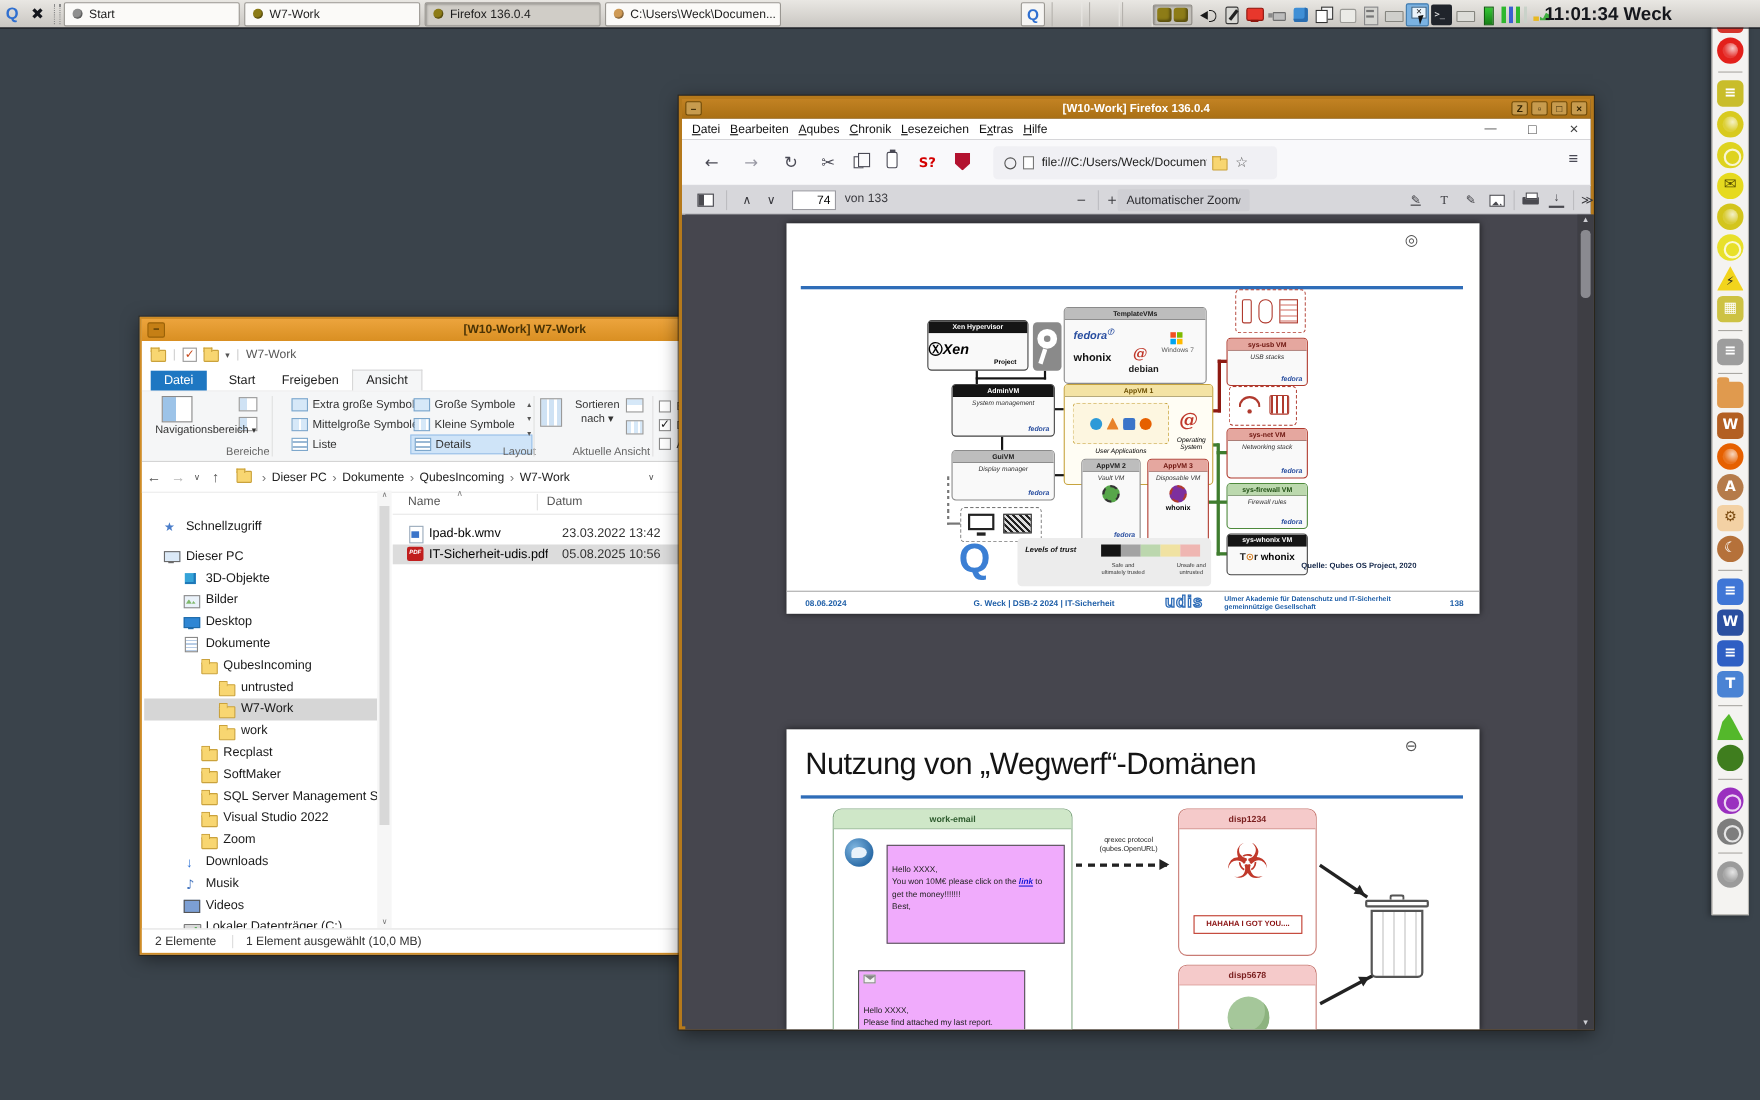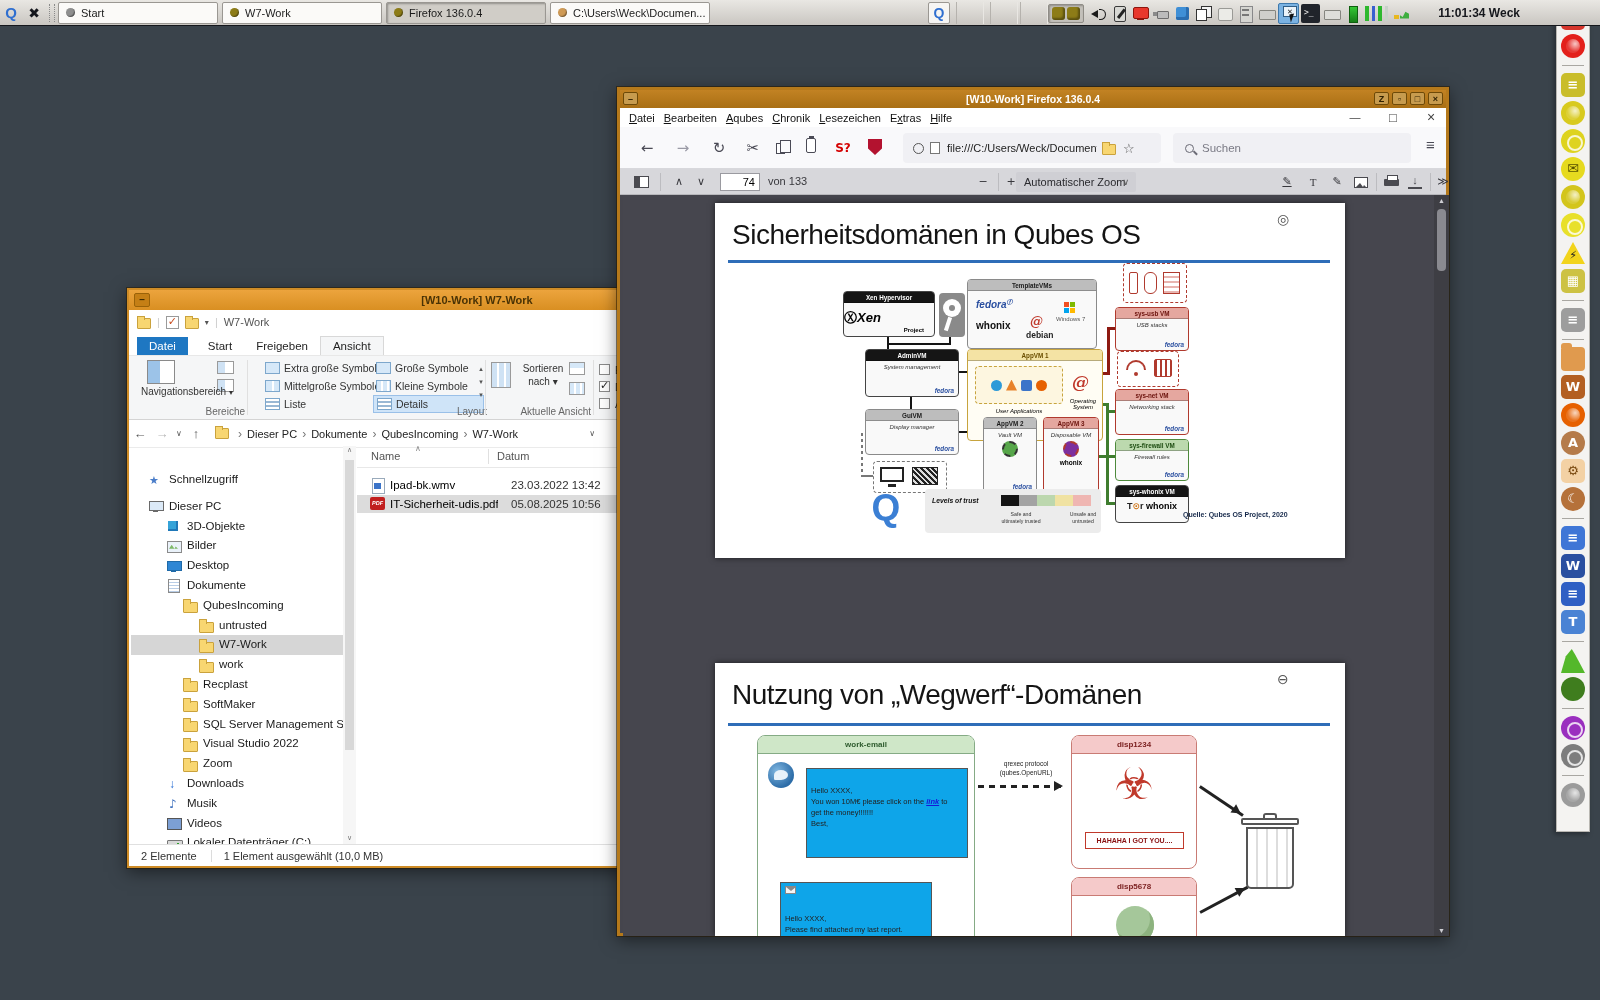--- a/index.html
+++ b/index.html
@@ -39,21 +39,21 @@
 .tr-xterm::before{content:"✕";position:absolute;left:4px;top:2px;width:12px;height:9px;background:#eaf3fa;border:1px solid #2f5d86;font-size:7px;line-height:9px;text-align:center;color:#222}
 .tr-xterm::after{content:"";position:absolute;right:3px;bottom:1px;border-left:5px solid #111;border-bottom:8px solid transparent;transform:rotate(-12deg)}
 .tr-term{background:#20242b;border-radius:2px}
 .tr-term::before{content:">_";color:#ececec;font-size:8px;position:absolute;left:3px;top:4px;font-family:"DejaVu Sans Mono",monospace}
 .tr-cpu::before{content:"";position:absolute;left:6px;top:2px;width:7px;height:15px;background:linear-gradient(#35c735,#177f17);border:1px solid #0f5f0f}
 .tr-bars{width:27px}
 .tr-bars::before{content:"";position:absolute;left:1px;top:2px;width:24px;height:15px;background:linear-gradient(90deg,#2eb82e 0 4px,transparent 4px 7px,#3a5fd0 7px 10px,transparent 10px 13px,#2eb82e 13px 17px,transparent 17px 20px,#c9d2c9 20px 23px,transparent 23px)}
 .tr-chart{width:17px}
 .tr-chart::before{content:"";position:absolute;bottom:4px;left:1px;width:5px;height:4px;background:#e8b820}
 .tr-chart::after{content:"";position:absolute;bottom:4px;left:7px;width:9px;height:8px;background:#3fae3f;clip-path:polygon(0 100%,0 60%,30% 80%,60% 15%,100% 40%,100% 100%)}
-#clock{position:absolute;right:80px;top:0;height:26px;line-height:26px;font-size:12px;font-weight:bold;color:#15171c}
+#clock{position:absolute;right:80px;top:0;height:26px;line-height:26px;font-size:17px;font-weight:bold;color:#15171c}
 
 #qpanel{position:absolute;right:10px;top:0;width:34px;height:832px;background:#f4f3f1;border:1px solid #b9b7b2;box-shadow:-2px 2px 5px rgba(0,0,0,.35);z-index:40;display:flex;flex-direction:column;align-items:center;padding-top:3px}
 .pico{width:24px;height:24px;margin:2px 0;position:relative;flex:none;font-family:"DejaVu Sans",sans-serif}
 .psep{width:22px;height:0;border-top:1px solid #a9a7a2;margin:5px 0;flex:none}
 .p-sq{border-radius:5px;color:#fff;text-align:center;line-height:24px;font-size:13px;font-weight:bold}
 .p-sq.p-light{color:#7a4a10}
 .p-cir{border-radius:50%;color:#fff;text-align:center;line-height:24px;font-size:13px;font-weight:bold}
 .p-ff::after{content:"";position:absolute;left:5px;top:5px;width:14px;height:14px;border-radius:50%;background:radial-gradient(circle at 65% 35%,rgba(255,255,255,.75),rgba(255,255,255,.12) 60%)}
 .p-ring::after{content:"";position:absolute;left:6px;top:6px;width:12px;height:12px;border:2.5px solid rgba(255,255,255,.8);border-radius:50%}
 .p-mail{color:#5a5200;font-size:14px;line-height:23px}
@@ -232,21 +232,21 @@
 .sfoot .d{position:absolute;left:17px;top:6px;font-weight:bold}
 .sfoot .c{position:absolute;left:170px;top:6px;font-weight:bold}
 .sfoot .udis{position:absolute;left:344px;top:1px;font-size:15px;font-weight:bold;color:#fff;-webkit-text-stroke:1.2px #2f6db8;letter-spacing:1px}
 .sfoot .org{position:absolute;left:398px;top:3px;font-size:6.3px;font-weight:bold;line-height:1.3}
 .sfoot .pg{position:absolute;left:603px;top:6px;font-weight:bold}
 
 .mailwin{position:absolute;border:1.5px solid #85ab85;border-radius:8px;background:#fff}
 .mailwin .hd2{height:18px;line-height:18px;background:#cfe7c8;border-bottom:1px solid #85ab85;border-radius:7px 7px 0 0;text-align:center;font-weight:bold;font-size:8px;color:#2e5b2e}
 .dispwin{position:absolute;border:1.5px solid #c97b74;border-radius:8px;background:#fff}
 .dispwin .hd2{height:18px;line-height:18px;background:#f5caca;border-bottom:1px solid #c97b74;border-radius:7px 7px 0 0;text-align:center;font-weight:bold;font-size:8px;color:#7a1f1f}
-.mailbox{position:absolute;border:1px solid #555;background:#0ea5e9;font-size:7.5px;color:#222;padding:3px 4px;line-height:1.45}
+.mailbox{position:absolute;border:1px solid #555;background:#f0abfc;font-size:7.5px;color:#222;padding:3px 4px;line-height:1.45}
 .mailbox .lnk{color:#1717d8;font-weight:bold;font-style:italic;text-decoration:underline}
 .tbird{position:absolute;left:10px;top:26px;width:26px;height:26px;border-radius:50%;background:radial-gradient(circle at 35% 35%,#7fb6e0,#2d6da8 70%)}
 .tbird::after{content:"";position:absolute;left:6px;top:8px;width:14px;height:10px;background:#e8f2fa;border-radius:50% 50% 50% 10%}
 .envic{width:11px;height:8px;border:1px solid #888;position:relative;background:#f4f4f4}
 .envic::after{content:"";position:absolute;left:0;top:0;border-left:5px solid transparent;border-right:5px solid transparent;border-top:4px solid #888}
 .bioh{position:absolute;left:0;right:0;top:26px;text-align:center;font-size:44px;color:#c0392b;font-family:"DejaVu Sans",sans-serif;line-height:1}
 .shout{position:absolute;left:13px;top:96px;width:99px;height:17px;border:1.5px solid #c0392b;font-size:7px;font-weight:bold;color:#8a1111;text-align:center;line-height:15px;background:#fff}
 .greenball{position:absolute;left:44px;top:28px;width:38px;height:38px;border-radius:50%;background:#a5c79a;box-shadow:inset -4px -6px 0 #8db37f}
 .trash{position:absolute;left:526px;top:150px;width:58px;height:76px}
 .trash .hndl{position:absolute;left:22px;top:0;width:14px;height:5px;border:2px solid #555;border-bottom:none;border-radius:3px 3px 0 0}
@@ -684,24 +684,20 @@
       <span class="next-icon" style="left:156px"><i class="copyficon" style="position:relative;display:inline-block"></i></span>
       <span class="next-icon" style="left:186px;top:11px"><i class="clipficon" style="position:relative;display:inline-block"></i></span>
       <span class="nbtn sq-red" style="left:210px">S?</span>
       <span class="next-icon" style="left:248px;top:12px"><i class="shieldficon" style="display:inline-block"></i></span>
       <div id="ff-urlbar">
         <span class="ring"></span>
         <span class="page"></span>
         <span class="url">file:///C:/Users/Weck/Documents/Qub</span>
         <span class="mini-folder"></span>
         <span class="star">☆</span>
-      </div>
-      <div id="ff-search">
-        <span class="mag"></span>
-        <span>Suchen</span>
       </div>
       <span id="ff-hamb">≡</span>
     </div>
     <div id="ff-pdfbar">
       <span class="pdf-side"></span>
       <span class="psep2" style="left:40px"></span>
       <span class="pbtn" style="left:48px">∧</span>
       <span class="pbtn" style="left:70px">∨</span>
       <input id="pdf-pageinput" value="74" style="">
       <span id="pdf-of">von 133</span>
@@ -716,21 +712,20 @@
       <span class="psep2" style="left:756px"></span>
       <span class="printicon" style="left:764px"></span>
       <span class="dlicon" style="left:788px">↓</span>
       <span class="psep2" style="left:810px"></span>
       <span class="pbtn" style="left:812px">≫</span>
     </div>
     <div id="ff-content">
 
       <div id="slide1" class="slide">
         <span class="sl-badge">◎</span>
-        <div class="sl-title">Sicherheitsdomänen in Qubes OS</div>
         <div class="sl-rule"></div>
 
         <div class="cn" style="left:172px;top:134px;width:2px;height:14px"></div>
         <div class="cn" style="left:234px;top:134px;width:2px;height:8px"></div>
         <div class="cn" style="left:172px;top:140px;width:64px;height:2px"></div>
         <div class="cn" style="left:244px;top:168px;width:8px;height:2px"></div>
         <div class="cn" style="left:195px;top:194px;width:2px;height:12px"></div>
         <div class="cn" style="left:244px;top:228px;width:14px;height:2px"></div>
         <div class="cn" style="left:256px;top:198px;width:2px;height:32px"></div>
         <div class="cn red" style="left:392px;top:124px;width:9px;height:3px"></div>
@@ -858,20 +853,27 @@
               <i style="background: rgb(163, 163, 163);"></i>
               <i style="background: rgb(188, 215, 174);"></i>
               <i style="background: rgb(240, 226, 162);"></i>
               <i style="background: rgb(239, 182, 178);"></i>
             </span>
           <span class="cap" style="left:70px;width:52px"><span>Safe and</span><br><span>ultimately trusted</span></span>
           <span class="cap" style="left:138px;width:40px"><span>Unsafe and</span><br><span>untrusted</span></span>
         </div>
         <div class="src">Quelle: Qubes OS Project, 2020</div>
 
+        <div class="sfoot">
+          <span class="d">08.06.2024</span>
+          <span class="c">G. Weck | DSB-2 2024 | IT-Sicherheit</span>
+          <span class="udis">udis</span>
+          <span class="org"><span>Ulmer Akademie für Datenschutz und IT-Sicherheit</span><br><span>gemeinnützige Gesellschaft</span></span>
+          <span class="pg">138</span>
+        </div>
       </div>
 
       <div id="slide2" class="slide">
         <span class="sl-badge">⊖</span>
         <div class="sl-title">Nutzung von „Wegwerf“-Domänen</div>
         <div class="sl-rule" style="top:60px"></div>
 
         <div class="mailwin" style="left:42px;top:72px;width:218px;height:230px">
           <div class="hd2">work-email</div>
           <div class="tbird"></div>

